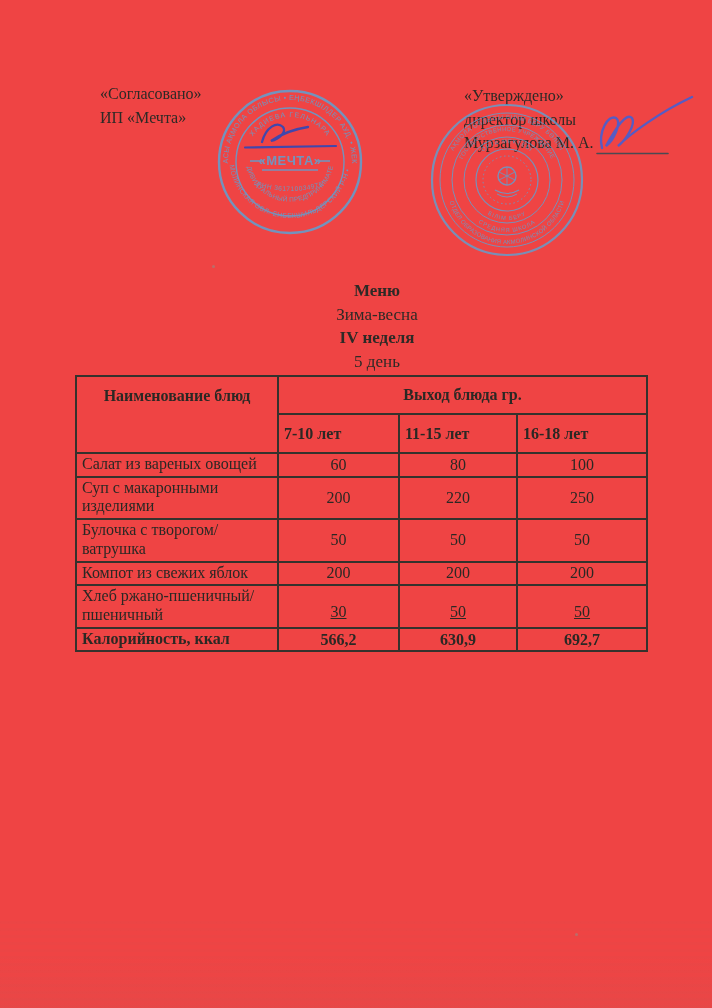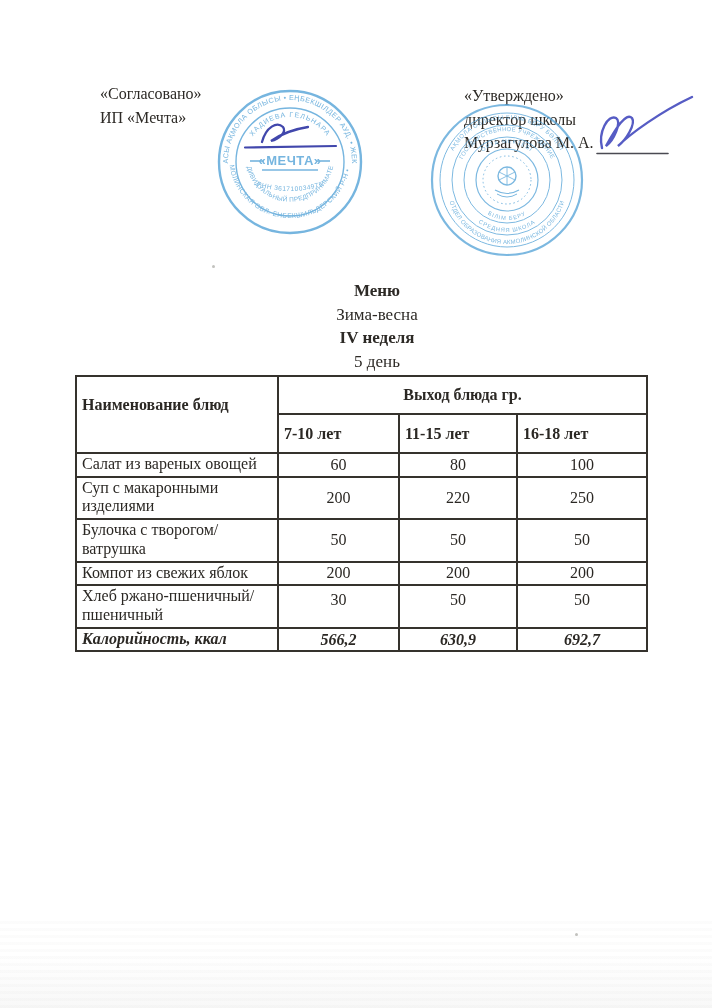--- a/index.html
+++ b/index.html
@@ -1,18 +1,18 @@
 <!DOCTYPE html>
 <html><head>
 <meta charset="utf-8">
 <style>
   html,body { margin:0; padding:0; background:#e8e8e6; }
   .page {
     position:relative; width:712px; height:1008px; margin:0 auto;
-    background:#ffffff;
+    background:#ef4444;
     font-family:"Liberation Serif", serif;
     color:#2d2a26; overflow:hidden;
   }
   .scan-texture {
     position:absolute; left:0; right:0; bottom:0; height:90px;
     background:
       linear-gradient(0deg, rgba(120,120,115,0.05), rgba(120,120,115,0.0) 60%),
       repeating-linear-gradient(0deg, rgba(110,110,105,0.025) 0 3px, rgba(0,0,0,0) 3px 7px);
     pointer-events:none;
   }
@@ -46,24 +46,24 @@
   .menu-table th, .menu-table td {
     border:2px solid #35322d; padding:0 5px; overflow:hidden;
   }
   .menu-table th { font-weight:bold; }
   .menu-table .name-col   { width:202px; text-align:left; }
   .menu-table .val-col-1  { width:121px; }
   .menu-table .val-col-2  { width:118px; }
   .menu-table .val-col-3  { width:130px; }
   .menu-table .group-head { text-align:center; vertical-align:middle; }
   .menu-table .age-head   { text-align:left; vertical-align:middle; }
-  .menu-table .head-name  { vertical-align:top; padding-top:19px; }
+  .menu-table .head-name  { vertical-align:top; padding-top:10px;text-align:center; }
   .menu-table td.val { text-align:center; vertical-align:middle; }
   .menu-table td.name { vertical-align:middle; line-height:1.17; padding-top:1px; padding-bottom:2px; }
-  .menu-table tr.row-top-vals td.val { vertical-align:top; padding-top:5px; }
+  .menu-table tr.row-top-vals td.val { vertical-align:top; padding-top:17px;text-decoration:underline; }
   .menu-table tr.total-row td, .menu-table tr.total-row th { font-weight:bold; }
 </style>
 </head>
 <body>
 
 <div class="page">
 
   <div class="approval approval-left">
     <div>«Согласовано»</div>
     <div>ИП «Мечта»</div>
@@ -218,21 +218,21 @@
         <td class="val">200</td>
         <td class="val">200</td>
         <td class="val">200</td>
       </tr>
       <tr style="height:39px;" class="row-top-vals">
         <td class="name">Хлеб ржано-пшеничный/пшеничный</td>
         <td class="val">30</td>
         <td class="val">50</td>
         <td class="val">50</td>
       </tr>
-      <tr style="height:20px;font-style:italic;" class="total-row">
+      <tr style="height:20px;" class="total-row">
         <td class="name">Калорийность, ккал</td>
         <td class="val">566,2</td>
         <td class="val">630,9</td>
         <td class="val">692,7</td>
       </tr>
     </tbody>
   </table>
 
   <div class="speck" style="left:212px; top:265px;"></div>
   <div class="speck" style="left:575px; top:933px;"></div>

